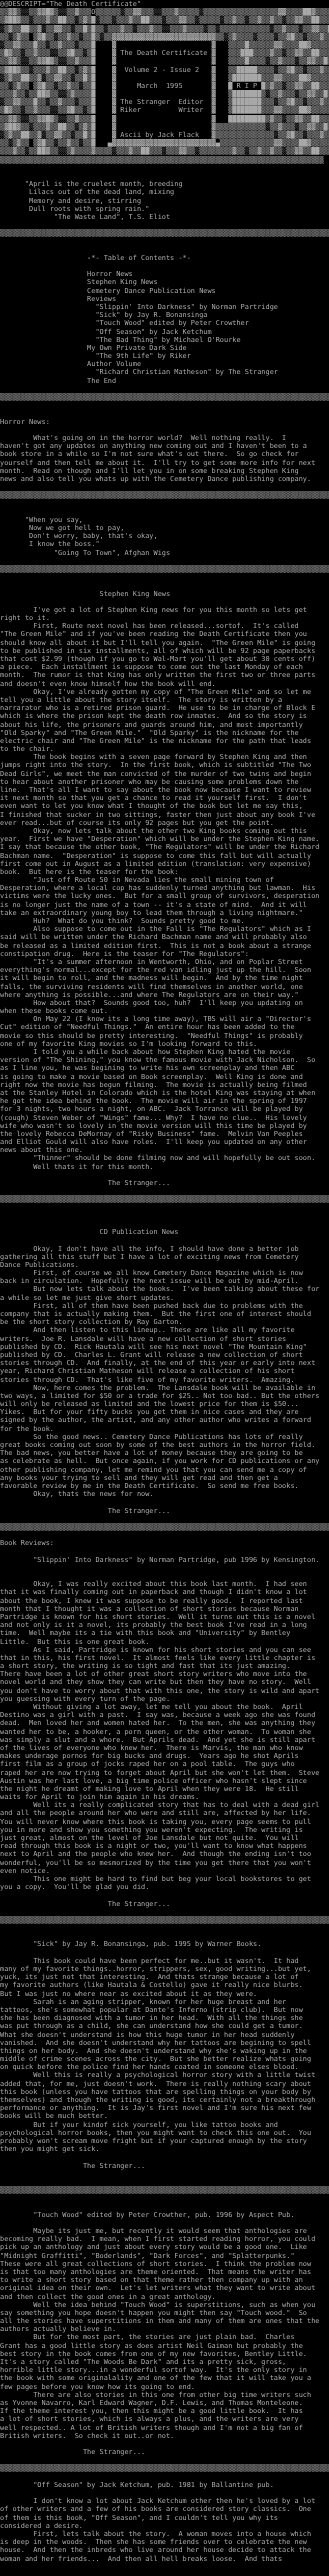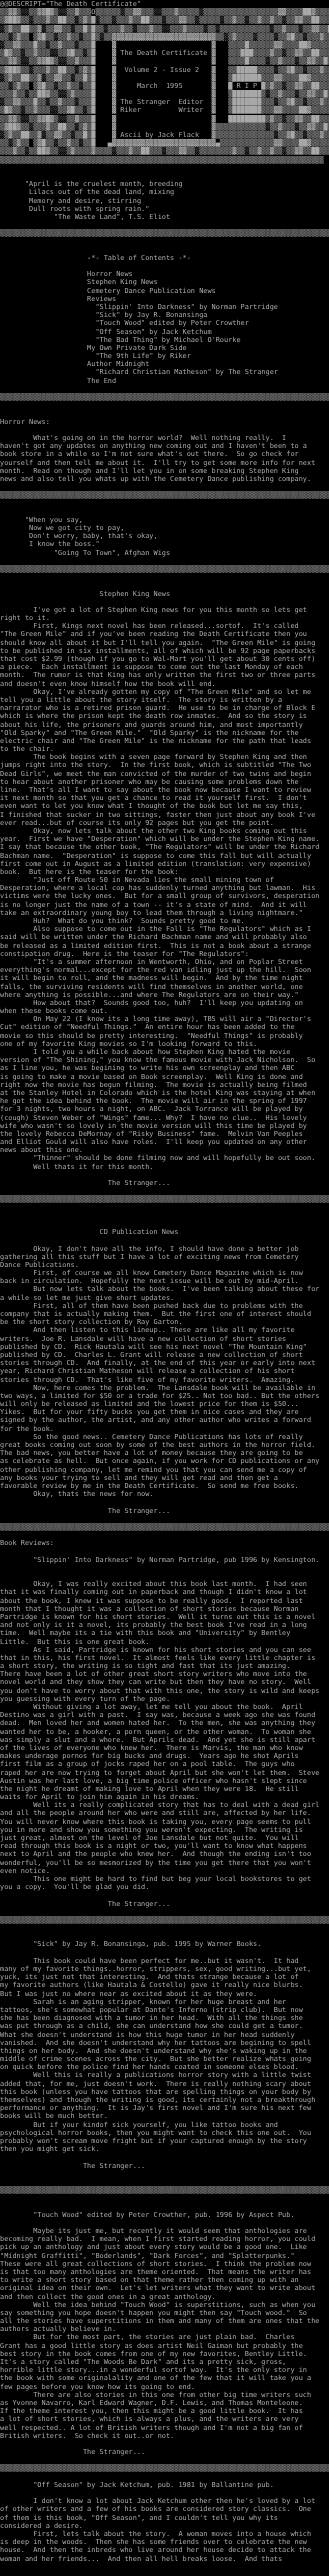--- a/index.html
+++ b/index.html
@@ -69,21 +69,21 @@
         <div class="line">                     Stephen King News</div>
         <div class="line">                     Cemetery Dance Publication News</div>
         <div class="line">                     Reviews</div>
         <div class="line">                       "Slippin' Into Darkness" by Norman Partridge</div>
         <div class="line">                       "Sick" by Jay R. Bonansinga</div>
         <div class="line">                       "Touch Wood" edited by Peter Crowther</div>
         <div class="line">                       "Off Season" by Jack Ketchum</div>
         <div class="line">                       "The Bad Thing" by Michael O'Rourke</div>
         <div class="line">                     My Own Private Dark Side</div>
         <div class="line">                       "The 9th Life" by Riker</div>
-        <div class="line">                     Author Midnight</div>
+        <div class="line">                     Author Volume</div>
         <div class="line">                       "Richard Christian Matheson" by The Stranger</div>
         <div class="line">                     The End</div>
         <div class="line"></div>
       </div>
       <div>
         <div class="line divider">▒▒▒▒▒▒▒▒▒▒▒▒▒▒▒▒▒▒▒▒▒▒▒▒▒▒▒▒▒▒▒▒▒▒▒▒▒▒▒▒▒▒▒▒▒▒▒▒▒▒▒▒▒▒▒▒▒▒▒▒▒▒▒▒▒▒▒▒▒▒▒▒▒▒▒▒▒▒▒▒</div>
       </div>
       <div>
         <div class="line"></div>
         <div class="line"></div>
@@ -97,37 +97,37 @@
         <div class="line">news and also tell you whats up with the Cemetery Dance publishing company.</div>
         <div class="line"></div>
       </div>
       <div>
         <div class="line divider">▒▒▒▒▒▒▒▒▒▒▒▒▒▒▒▒▒▒▒▒▒▒▒▒▒▒▒▒▒▒▒▒▒▒▒▒▒▒▒▒▒▒▒▒▒▒▒▒▒▒▒▒▒▒▒▒▒▒▒▒▒▒▒▒▒▒▒▒▒▒▒▒▒▒▒▒▒▒▒▒</div>
       </div>
       <div>
         <div class="line"></div>
         <div class="line"></div>
         <div class="line">      "When you say,</div>
-        <div class="line">       Now we got city to pay,</div>
+        <div class="line">       Now we got hell to pay,</div>
         <div class="line">       Don't worry, baby, that's okay,</div>
         <div class="line">       I know the boss."</div>
         <div class="line">             "Going To Town", Afghan Wigs</div>
         <div class="line"></div>
       </div>
       <div>
         <div class="line divider">▒▒▒▒▒▒▒▒▒▒▒▒▒▒▒▒▒▒▒▒▒▒▒▒▒▒▒▒▒▒▒▒▒▒▒▒▒▒▒▒▒▒▒▒▒▒▒▒▒▒▒▒▒▒▒▒▒▒▒▒▒▒▒▒▒▒▒▒▒▒▒▒▒▒▒▒▒▒▒▒</div>
       </div>
       <div>
         <div class="line"></div>
         <div class="line"></div>
         <div class="line">                        Stephen King News</div>
         <div class="line"></div>
         <div class="line">        I've got a lot of Stephen King news for you this month so lets get</div>
         <div class="line">right to it.</div>
-        <div class="line">        First, Kings next novel has been released...sortof.  It's called</div>
+        <div class="line">        First, Route next novel has been released...sortof.  It's called</div>
         <div class="line">"The Green Mile" and if you've been reading the Death Certificate then you</div>
         <div class="line">should know all about it but I'll tell you again.  "The Green Mile" is going</div>
         <div class="line">to be published in six installments, all of which will be 92 page paperbacks</div>
         <div class="line">that cost $2.99 (though if you go to Wal-Mart you'll get about 30 cents off)</div>
         <div class="line">a piece.  Each installment is suppose to come out the last Monday of each</div>
         <div class="line">month.  The rumor is that King has only written the first two or three parts</div>
         <div class="line">and doesn't even know himself how the book will end.</div>
         <div class="line">        Okay, I've already gotten my copy of "The Green Mile" and so let me</div>
         <div class="line">tell you a little about the story itself.  The story is written by a</div>
         <div class="line">narrarator who is a retired prison guard.  He use to be in charge of Block E</div>
@@ -251,21 +251,21 @@
         <div class="line">month that I thought it was a collection of short stories because Norman</div>
         <div class="line">Partridge is known for his short stories.  Well it turns out this is a novel</div>
         <div class="line">and not only is it a novel, its probably the best book I've read in a long</div>
         <div class="line">time.  Well maybe its a tie with this book and "University" by Bentley</div>
         <div class="line">Little.  But this is one great book.</div>
         <div class="line">        As I said, Partridge is known for his short stories and you can see</div>
         <div class="line">that in this, his first novel.  It almost feels like every little chapter is</div>
         <div class="line">a short story, the writing is so tight and fast that its just amazing.</div>
         <div class="line">There have been a lot of other great short story writers who move into the</div>
         <div class="line">novel world and they show they can write but then they have no story.  Well</div>
-        <div class="line">you don't have to worry about that with this one, the story is wild and keeps</div>
+        <div class="line">you don't have to worry about that with this one, the story is wild and apart</div>
         <div class="line">you guessing with every turn of the page.</div>
         <div class="line">        Without giving a lot away, let me tell you about the book.  April</div>
         <div class="line">Destino was a girl with a past.  I say was, because a week ago she was found</div>
         <div class="line">dead.  Men loved her and women hated her.  To the men, she was anything they</div>
         <div class="line">wanted her to be, a hooker, a porn queen, or the other woman.  To woman she</div>
         <div class="line">was simply a slut and a whore.  But Aprils dead.  And yet she is still apart</div>
         <div class="line">of the lives of everyone who knew her.  There is Marvis, the man who know</div>
         <div class="line">makes underage pornos for big bucks and drugs.  Years ago he shot Aprils</div>
         <div class="line">first film as a group of jocks raped her on a pool table.  The guys who</div>
         <div class="line">raped her are now trying to forget about April but she won't let them.  Steve</div>
@@ -302,21 +302,21 @@
         <div class="line">But I was just no where near as excited about it as they were.</div>
         <div class="line">        Sarah is an aging stripper, known for her huge breast and her</div>
         <div class="line">tattoos, she's somewhat popular at Dante's Inferno (strip club).  But now</div>
         <div class="line">she has been diagnosed with a tumor in her head.  With all the things she</div>
         <div class="line">was put through as a child, she can understand how she could get a tumor.</div>
         <div class="line">What she doesn't understand is how this huge tumor in her head suddenly</div>
         <div class="line">vanished.  And she doesn't understand why her tattoos are begining to spell</div>
         <div class="line">things on her body.  And she doesn't understand why she's waking up in the</div>
         <div class="line">middle of crime scenes across the city.  But she better realize whats going</div>
         <div class="line">on quick before the police find her hands coated in someone elses blood.</div>
-        <div class="line">        Well this is really a publications horror story with a little twist</div>
+        <div class="line">        Well this is really a psychological horror story with a little twist</div>
         <div class="line">added that, for me, just doesn't work.  There is really nothing scary about</div>
         <div class="line">this book (unless you have tattoos that are spelling things on your body by</div>
         <div class="line">themselves) and though the writing is good, its certainly not a breakthrough</div>
         <div class="line">performance or anything.  It is Jay's first novel and I'm sure his next few</div>
         <div class="line">books will be much better.</div>
         <div class="line">        But if your kindof sick yourself, you like tattoo books and</div>
         <div class="line">psychological horror books, then you might want to check this one out.  You</div>
         <div class="line">probably won't scream move fright but if your captured enough by the story</div>
         <div class="line">then you might get sick.</div>
         <div class="line"></div>
@@ -331,21 +331,21 @@
         <div class="line"></div>
         <div class="line"></div>
         <div class="line">        "Touch Wood" edited by Peter Crowther, pub. 1996 by Aspect Pub.</div>
         <div class="line"></div>
         <div class="line">        Maybe its just me, but recently it would seem that anthologies are</div>
         <div class="line">becoming really bad.  I mean, when I first started reading horror, you could</div>
         <div class="line">pick up an anthology and just about every story would be a good one.  Like</div>
         <div class="line">"Midnight Graffitti", "Boderlands", "Dark Forces", and "Splatterpunks."</div>
         <div class="line">These were all great collections of short stories.  I think the problem now</div>
         <div class="line">is that too many anthologies are theme oriented.  That means the writer has</div>
-        <div class="line">to write a short story based on that theme rather then coming up with an</div>
+        <div class="line">to write a short story based on that theme rather then company up with an</div>
         <div class="line">original idea on their own.  Let's let writers what they want to write about</div>
         <div class="line">and then collect the good ones in a great anthology.</div>
         <div class="line">        Well the idea behind "Touch Wood" is superstitions, such as when you</div>
         <div class="line">say something you hope doesn't happen you might then say "Touch wood."  So</div>
         <div class="line">all the stories have superstitions in them and many of them are ones that the</div>
         <div class="line">authors actually believe in.</div>
         <div class="line">        But for the most part, the stories are just plain bad.  Charles</div>
         <div class="line">Grant has a good little story as does artist Neil Gaiman but probably the</div>
         <div class="line">best story in the book comes from one of my new favorites, Bentley Little.</div>
         <div class="line">It's a story called "The Woods Be Dark" and its a pretty sick, gross,</div>

